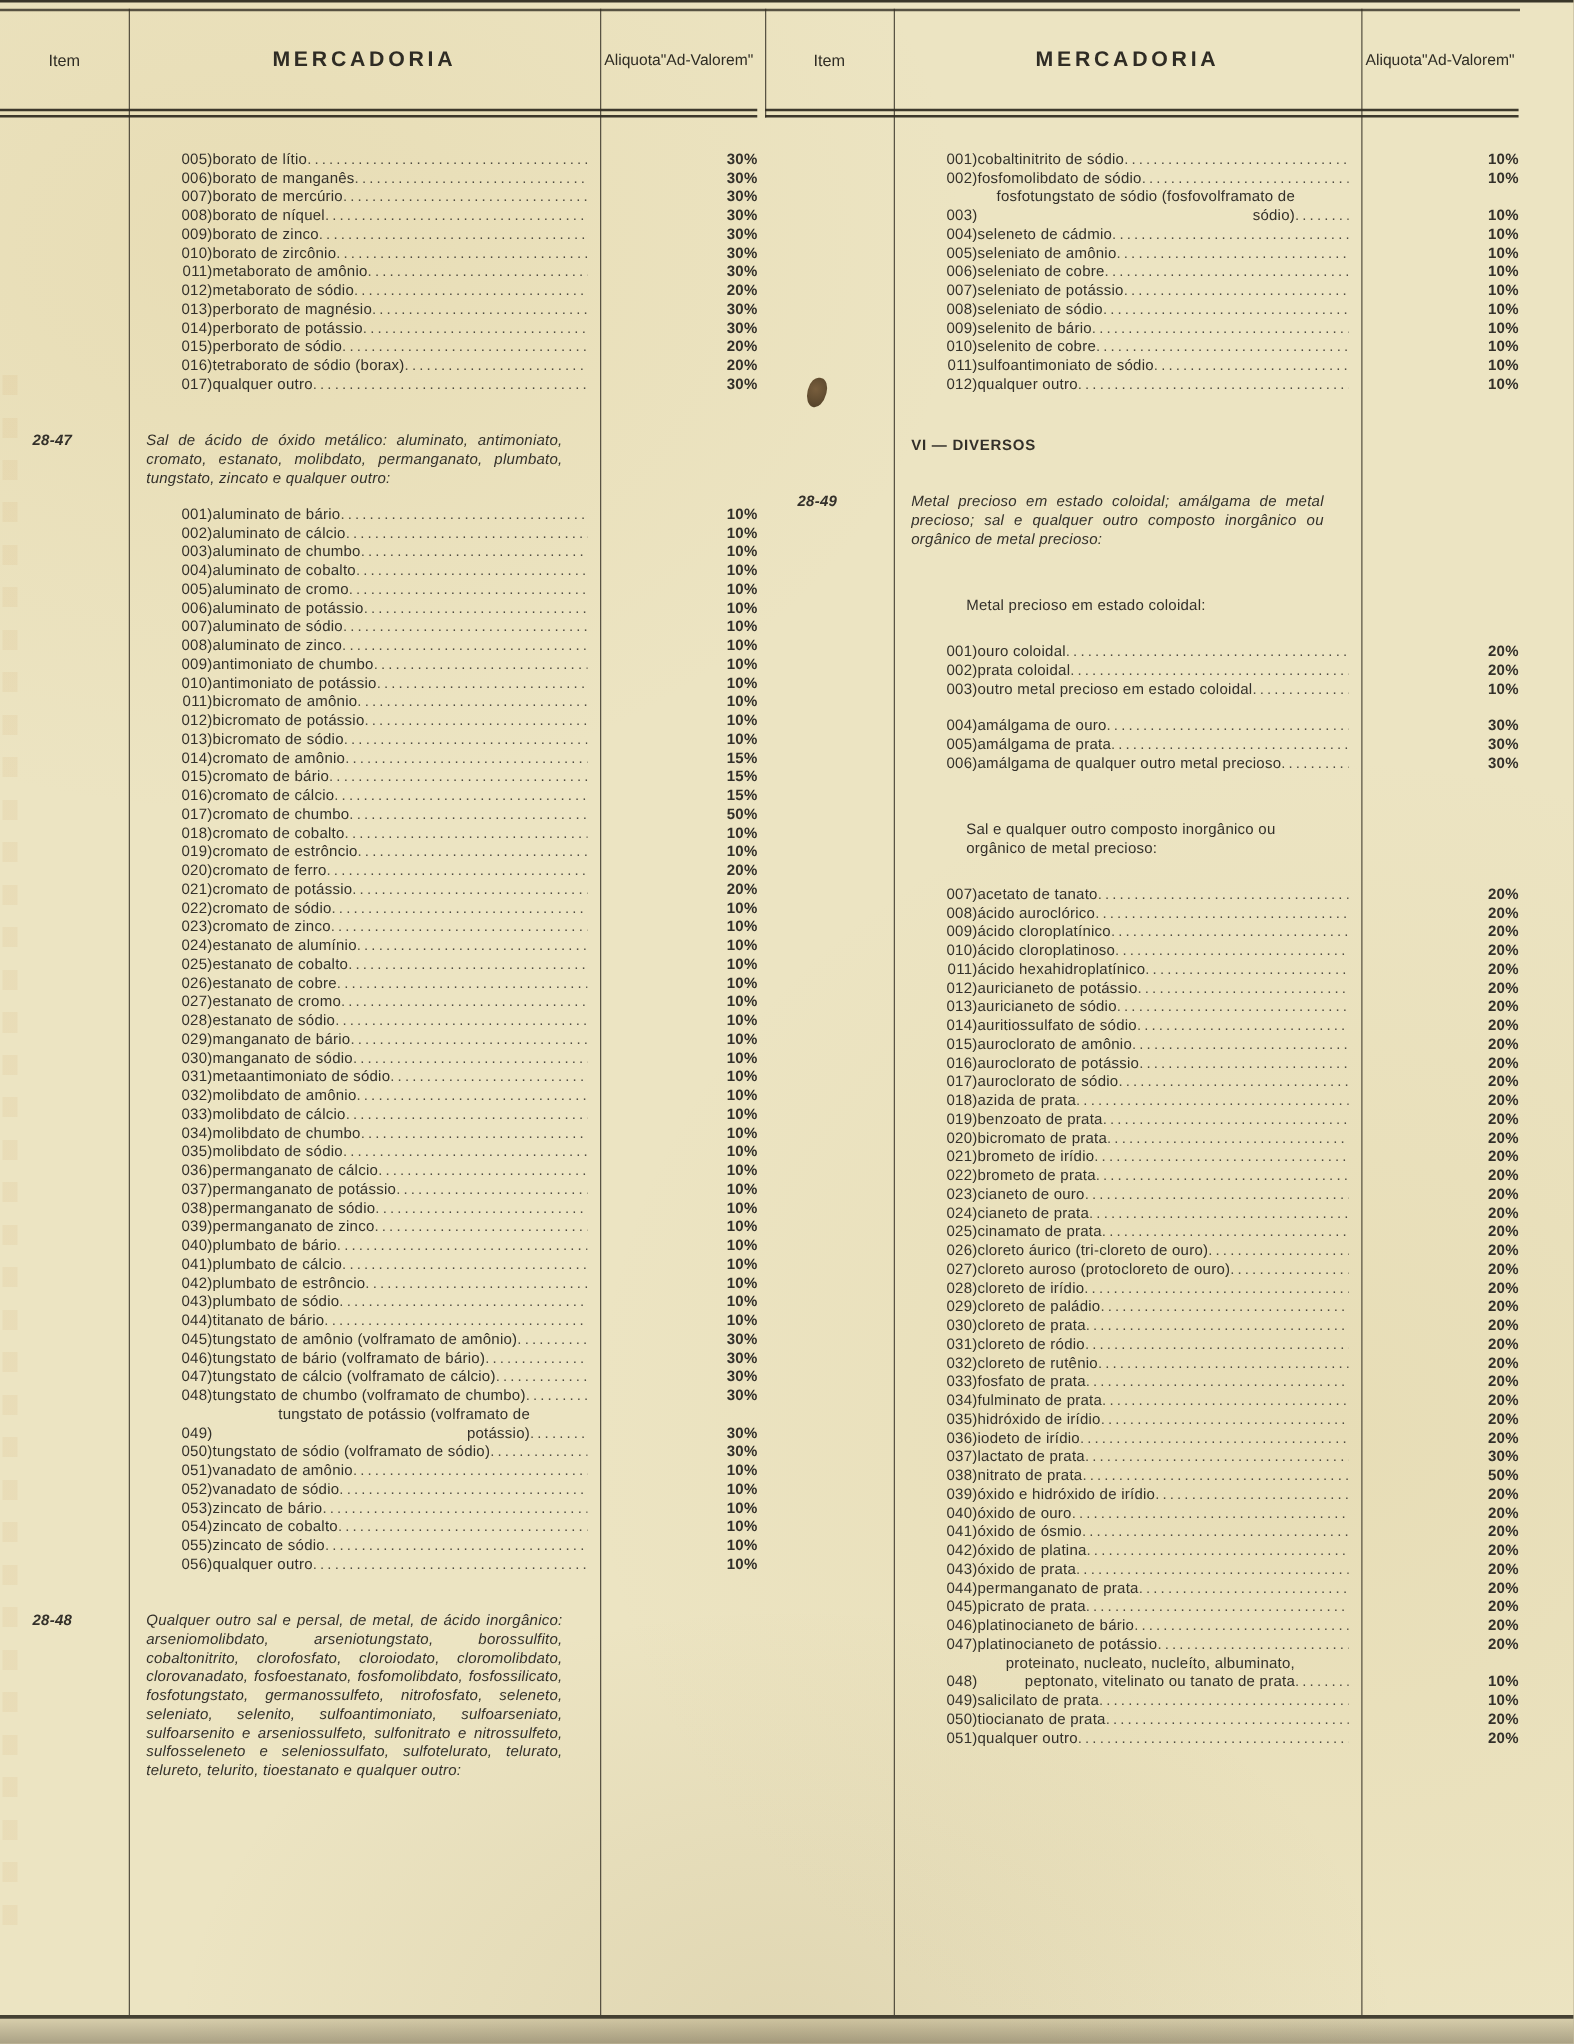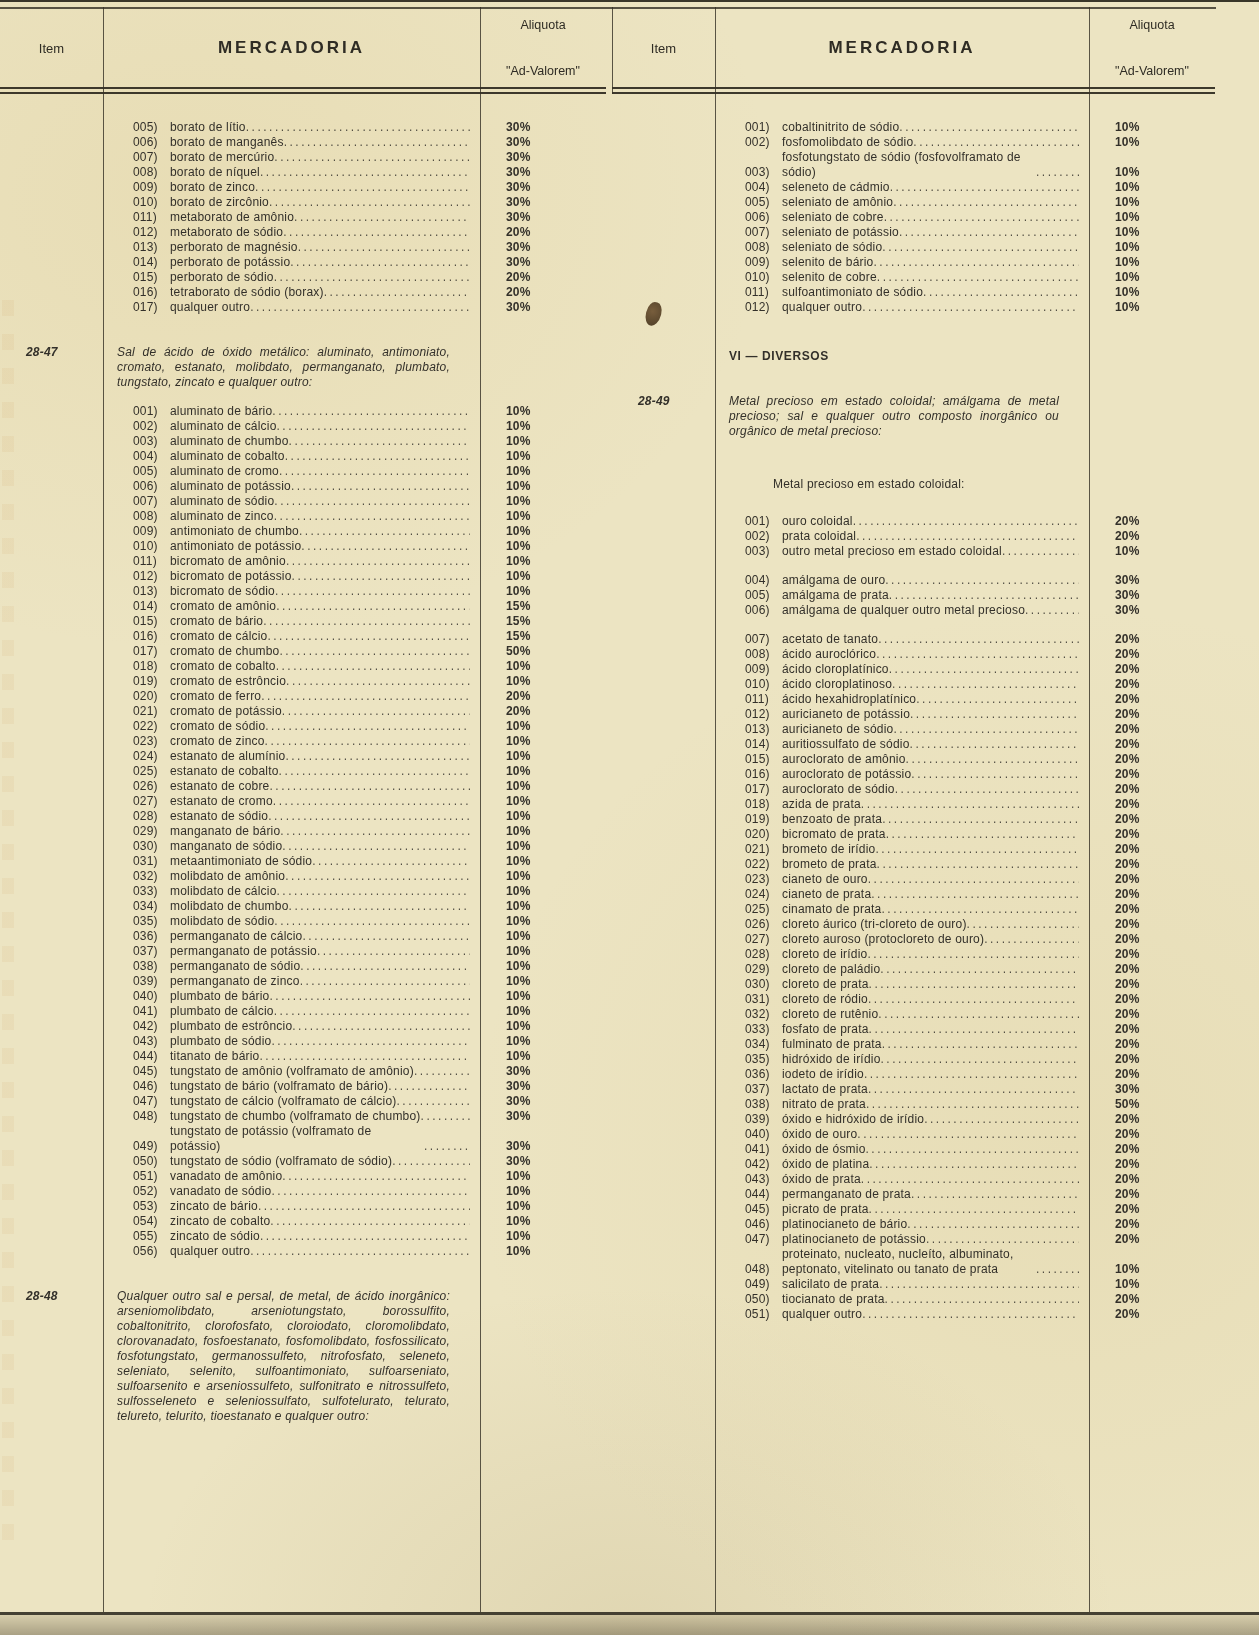--- a/index.html
+++ b/index.html
@@ -30,21 +30,21 @@
 
   .vline { position:absolute; top:7px; bottom:0; width:1px; background:rgba(52,47,36,.8); }
   .v1 { left:103px; }
   .v2 { left:calc(100% - 126px); }
   .v0 { left:0; top:7px; height:87px; bottom:auto; }
 
   .thead { position:absolute; top:9px; left:0; right:0; height:78px;
     display:grid; grid-template-columns:103px 1fr 126px; }
   .th { display:flex; align-items:center; justify-content:center; font-size:13px; color:#2f2c24; }
   .th-merc { font-weight:bold; font-size:17px; letter-spacing:3px; }
-  .th-rate { flex-direction:column; justify-content:space-between; align-items:center;
+  .th-rate { flex-direction:row; justify-content:center; align-items:center;
     padding:9px 2px 9px; font-size:12.5px; }
   .double-rule { position:absolute; top:87px; left:0; right:0; height:7px;
     border-top:2px solid rgba(42,38,28,.9); border-bottom:2px solid rgba(42,38,28,.9); }
 
   .content { position:absolute; top:94px; left:0; right:0; padding-top:12px;
     font-size:12px; line-height:15px; letter-spacing:.2px; }
 
   .row { display:grid; grid-template-columns:103px 1fr 126px; align-items:end; }
   .c-item { padding-left:26px; }
   .c-merc { padding-left:14px; padding-right:10px; min-width:0; }
@@ -56,21 +56,21 @@
   .dots { flex:1 1 16px; min-width:12px; overflow:hidden; white-space:nowrap; color:rgba(51,48,42,.85); }
   .dots::after { content:"........................................................................................................"; letter-spacing:2.5px; }
 
   .heading-row { align-items:start; }
   .heading-row .c-item { font-weight:bold; white-space:nowrap; }
   .para { text-align:justify; padding-right:30px; }
 
   .section { font-weight:bold; letter-spacing:.6px; }
   .subheading { padding-left:58px; max-width:340px; }
 
-  .block-entries    { margin-top:14px; }
+  .block-entries    { margin-top:14px;text-align:right; }
   .block-heading    { margin-top:30px;font-style:italic; }
   .block-section    { margin-top:34px; }
   .block-subheading { margin-top:38px; }
   .block-subheading + .block-entries { margin-top:22px; }
 </style>
 </head>
 <body>
 
 <div class="page">
 
@@ -930,20 +930,27 @@
           <div class="row entry-row">
             <div class="c-item"></div>
             <div class="c-merc">
               <span class="num">006)</span>
               <span class="txt">amálgama de qualquer outro metal precioso</span>
               <span class="dots"></span>
             </div>
             <div class="c-rate">30%</div>
           </div>
         </div>
+        <div class="block block-subheading">
+          <div class="row">
+            <div class="c-item"></div>
+            <div class="c-merc subheading">Sal e qualquer outro composto inorgânico ou orgânico de metal precioso:</div>
+            <div class="c-rate"></div>
+          </div>
+        </div>
         <div class="block block-entries">
           <div class="row entry-row">
             <div class="c-item"></div>
             <div class="c-merc">
               <span class="num">007)</span>
               <span class="txt">acetato de tanato</span>
               <span class="dots"></span>
             </div>
             <div class="c-rate">20%</div>
           </div>

